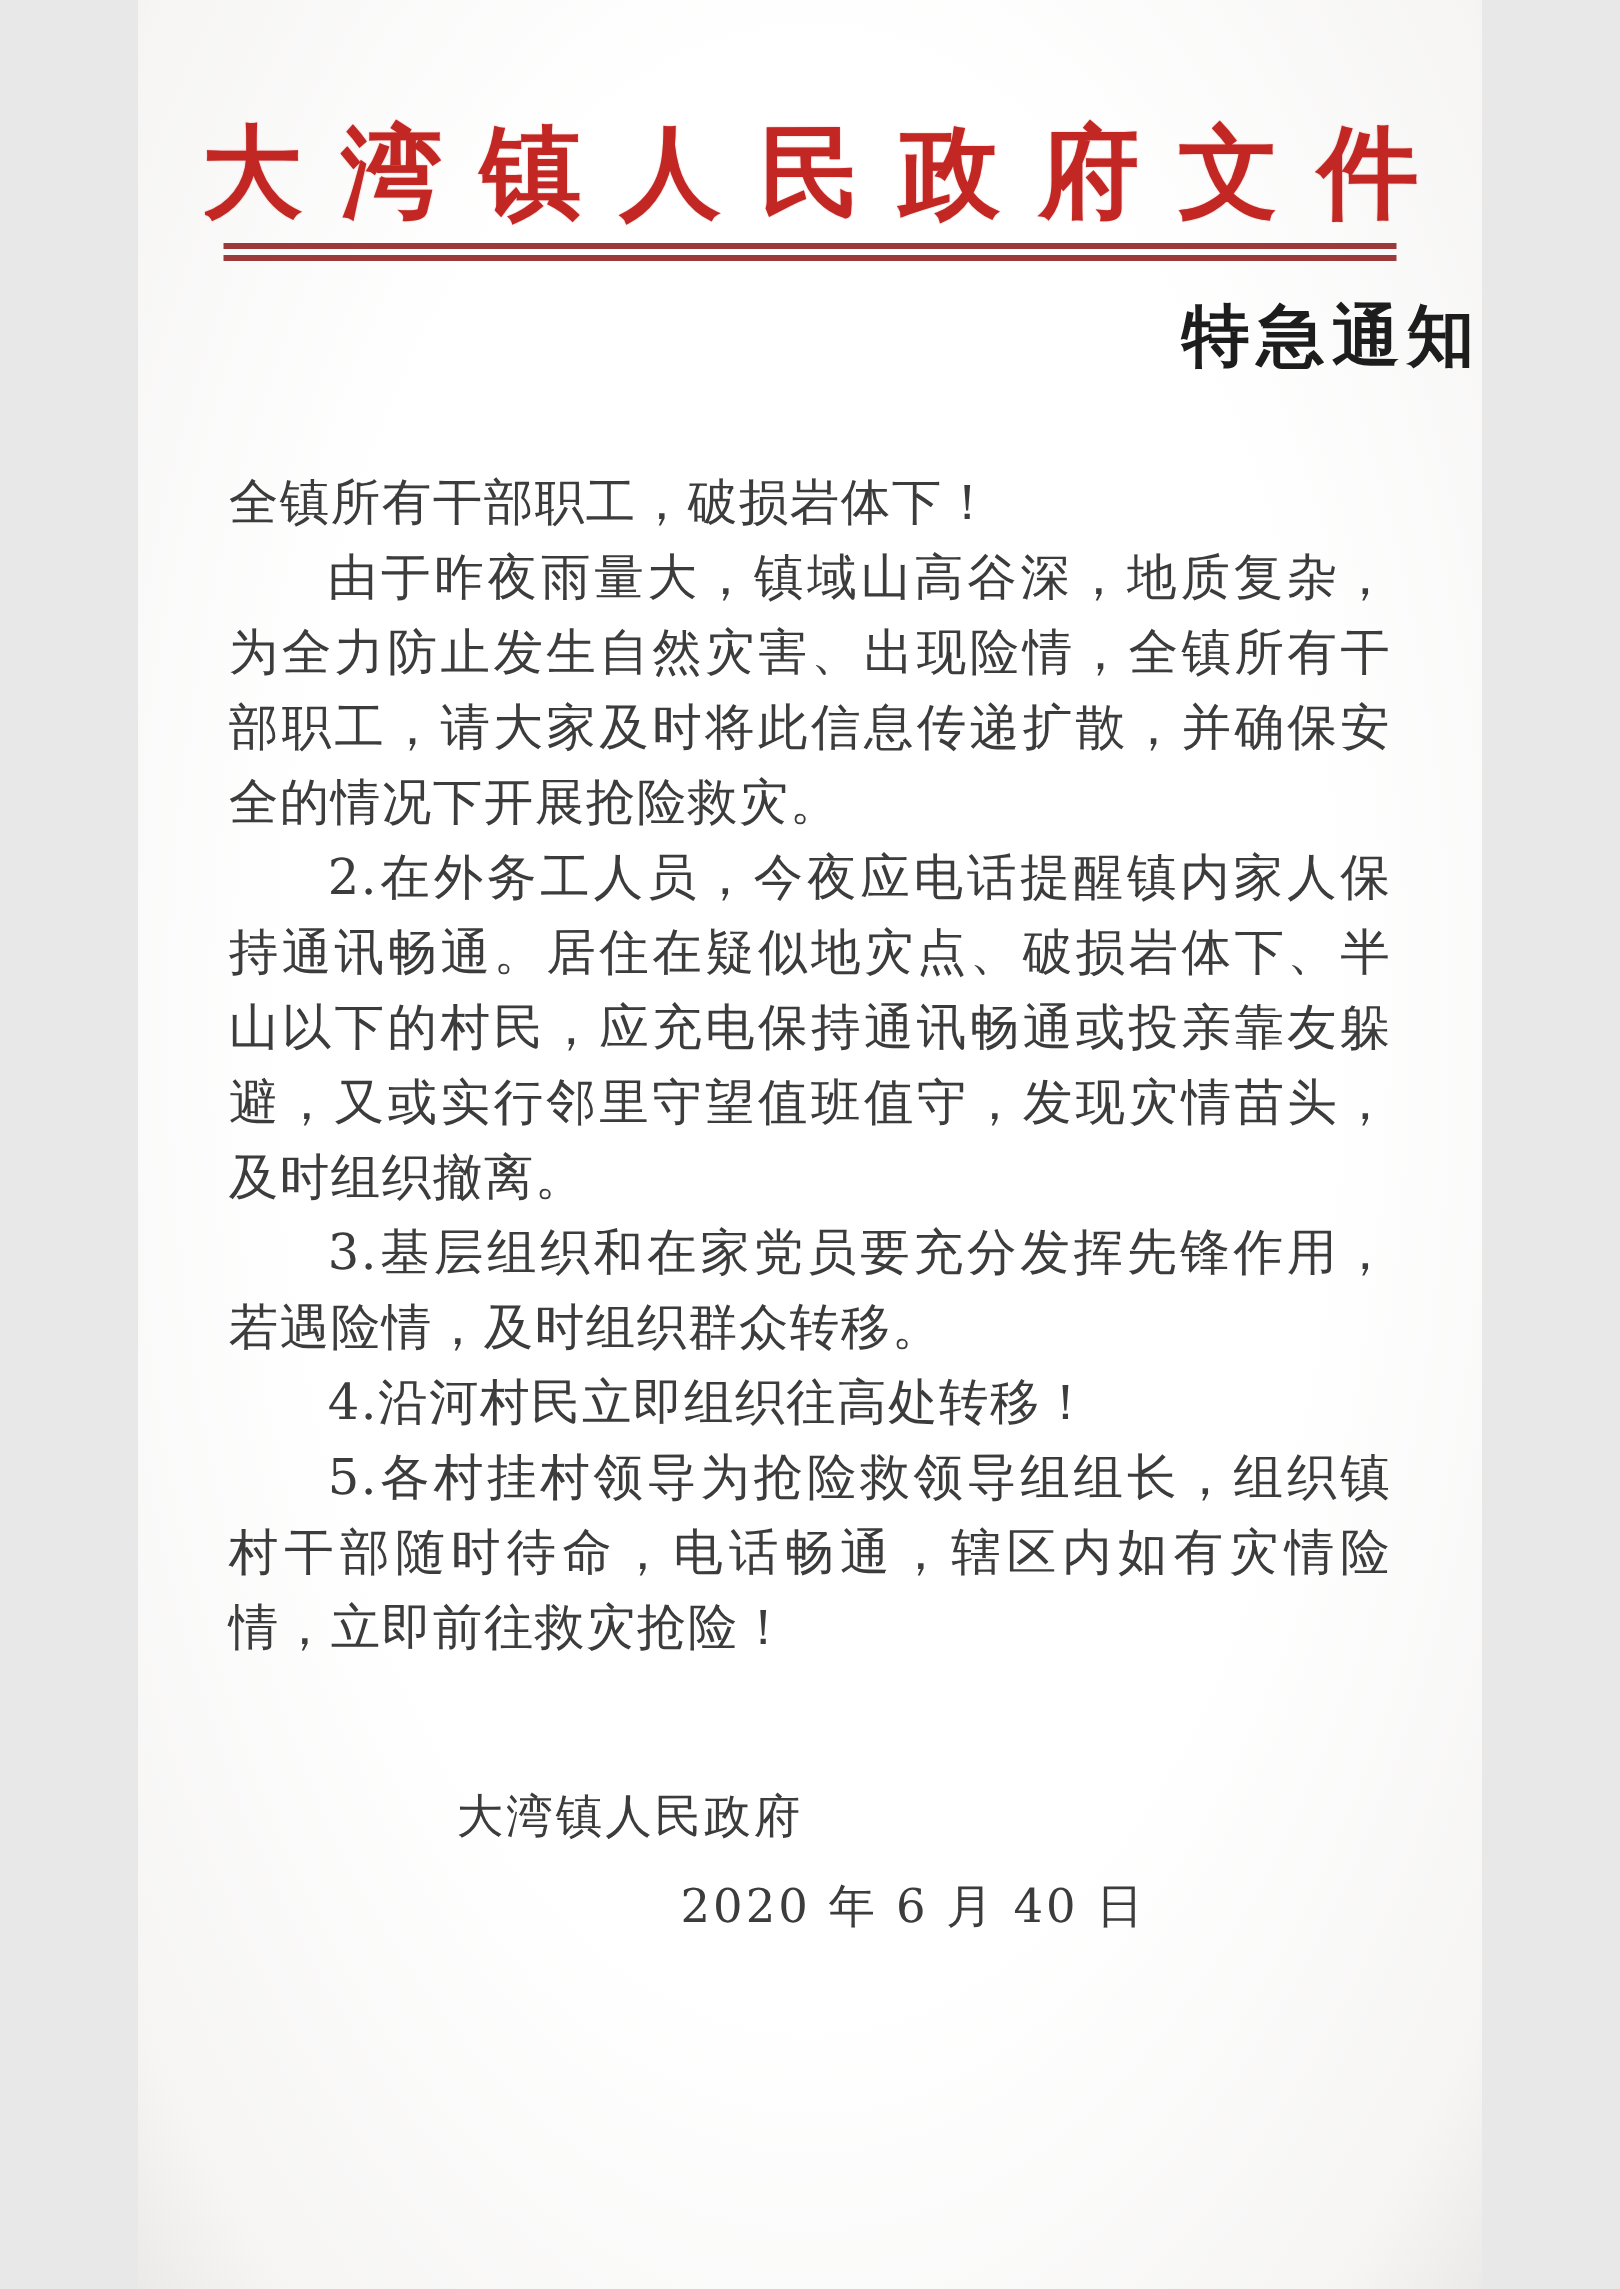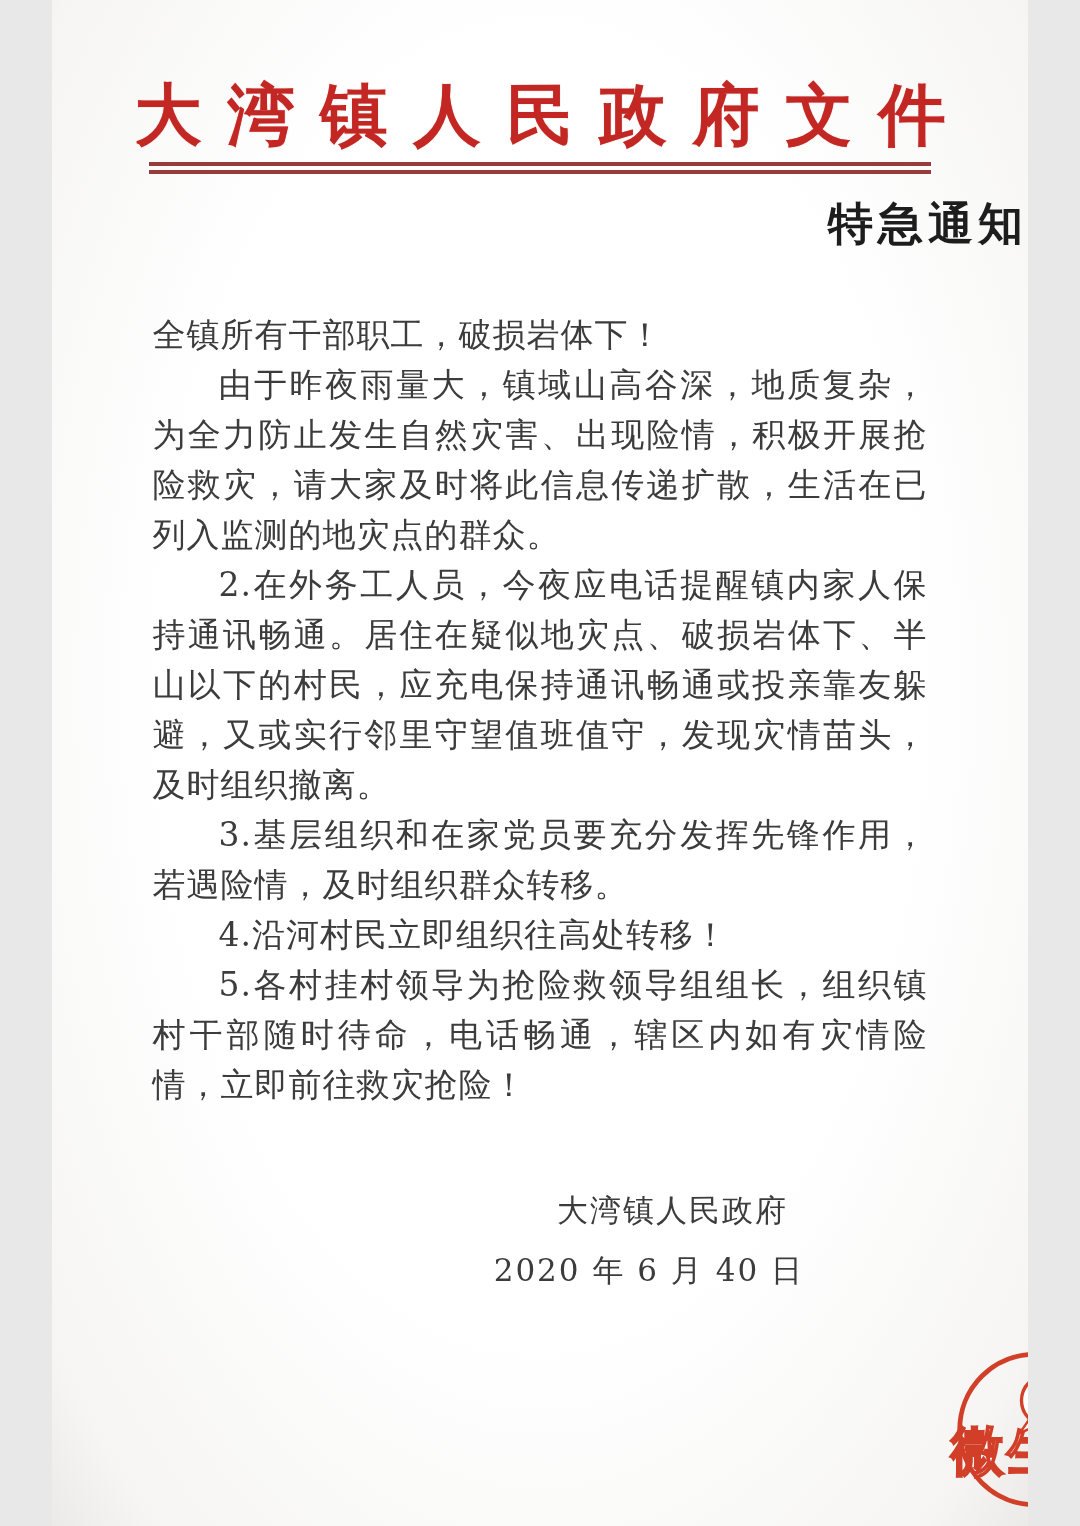--- a/index.html
+++ b/index.html
@@ -1,20 +1,20 @@
 <!DOCTYPE html>
 <html><head>
 <meta charset="utf-8">
 <style>
   html, body { margin: 0; padding: 0; }
   body { background: #e8e8e8; }
 
   .page {
     position: relative;
-    width: 976px;
+    width: 896px;
     height: 1526px;
     margin: 0 auto;
     overflow: hidden;
     background: radial-gradient(ellipse at 50% 45%, #ffffff 55%, #f6f5f4 90%, #ebeae8 100%);
     font-family: "DejaVu Serif", serif;
   }
 
   .gov-header {
     padding-top: 80px;
     text-align: center;
@@ -60,21 +60,21 @@
   .notice-body p { margin: 0; text-indent: 2em; }
   .notice-body p.salutation { text-indent: 0; }
 
   .sign-block {
     margin-top: 80px;
     font-size: 31px;
     color: #3c3c3c;
     letter-spacing: 2px;
     font-family: "DejaVu Serif", serif;
   }
-  .signer { text-align: right; padding-right: 240px; }
+  .signer { text-align: center; padding-right: 240px; }
   .sign-date { text-align: right; padding-right: 224px; margin-top: 18px; }
 
   .stamp {
     position: absolute;
     left: 883px;
     top: 1333px;
     width: 200px;
     height: 193px;
   }
 </style>
@@ -84,21 +84,21 @@
 <div class="page">
 
   <div class="gov-header">大湾镇人民政府文件</div>
 
   <div class="masthead-rule"></div>
 
   <div class="doc-title">特急通知</div>
 
   <div class="notice-body">
     <p class="salutation">全镇所有干部职工，破损岩体下！</p>
-    <p>由于昨夜雨量大，镇域山高谷深，地质复杂，为全力防止发生自然灾害、出现险情，积极开展抢险救灾，请大家及时将此信息传递扩散，生活在已列入监测的地灾点的群众。</p>
+    <p>由于昨夜雨量大，镇域山高谷深，地质复杂，为全力防止发生自然灾害、出现险情，全镇所有干部职工，请大家及时将此信息传递扩散，并确保安全的情况下开展抢险救灾。</p>
     <p>2.在外务工人员，今夜应电话提醒镇内家人保持通讯畅通。居住在疑似地灾点、破损岩体下、半山以下的村民，应充电保持通讯畅通或投亲靠友躲避，又或实行邻里守望值班值守，发现灾情苗头，及时组织撤离。</p>
     <p>3.基层组织和在家党员要充分发挥先锋作用，若遇险情，及时组织群众转移。</p>
     <p>4.沿河村民立即组织往高处转移！</p>
     <p>5.各村挂村领导为抢险救领导组组长，组织镇村干部随时待命，电话畅通，辖区内如有灾情险情，立即前往救灾抢险！</p>
   </div>
 
   <div class="sign-block">
     <div class="signer">大湾镇人民政府</div>
     <div class="sign-date">2020 年 6 月 40 日</div>
   </div>

